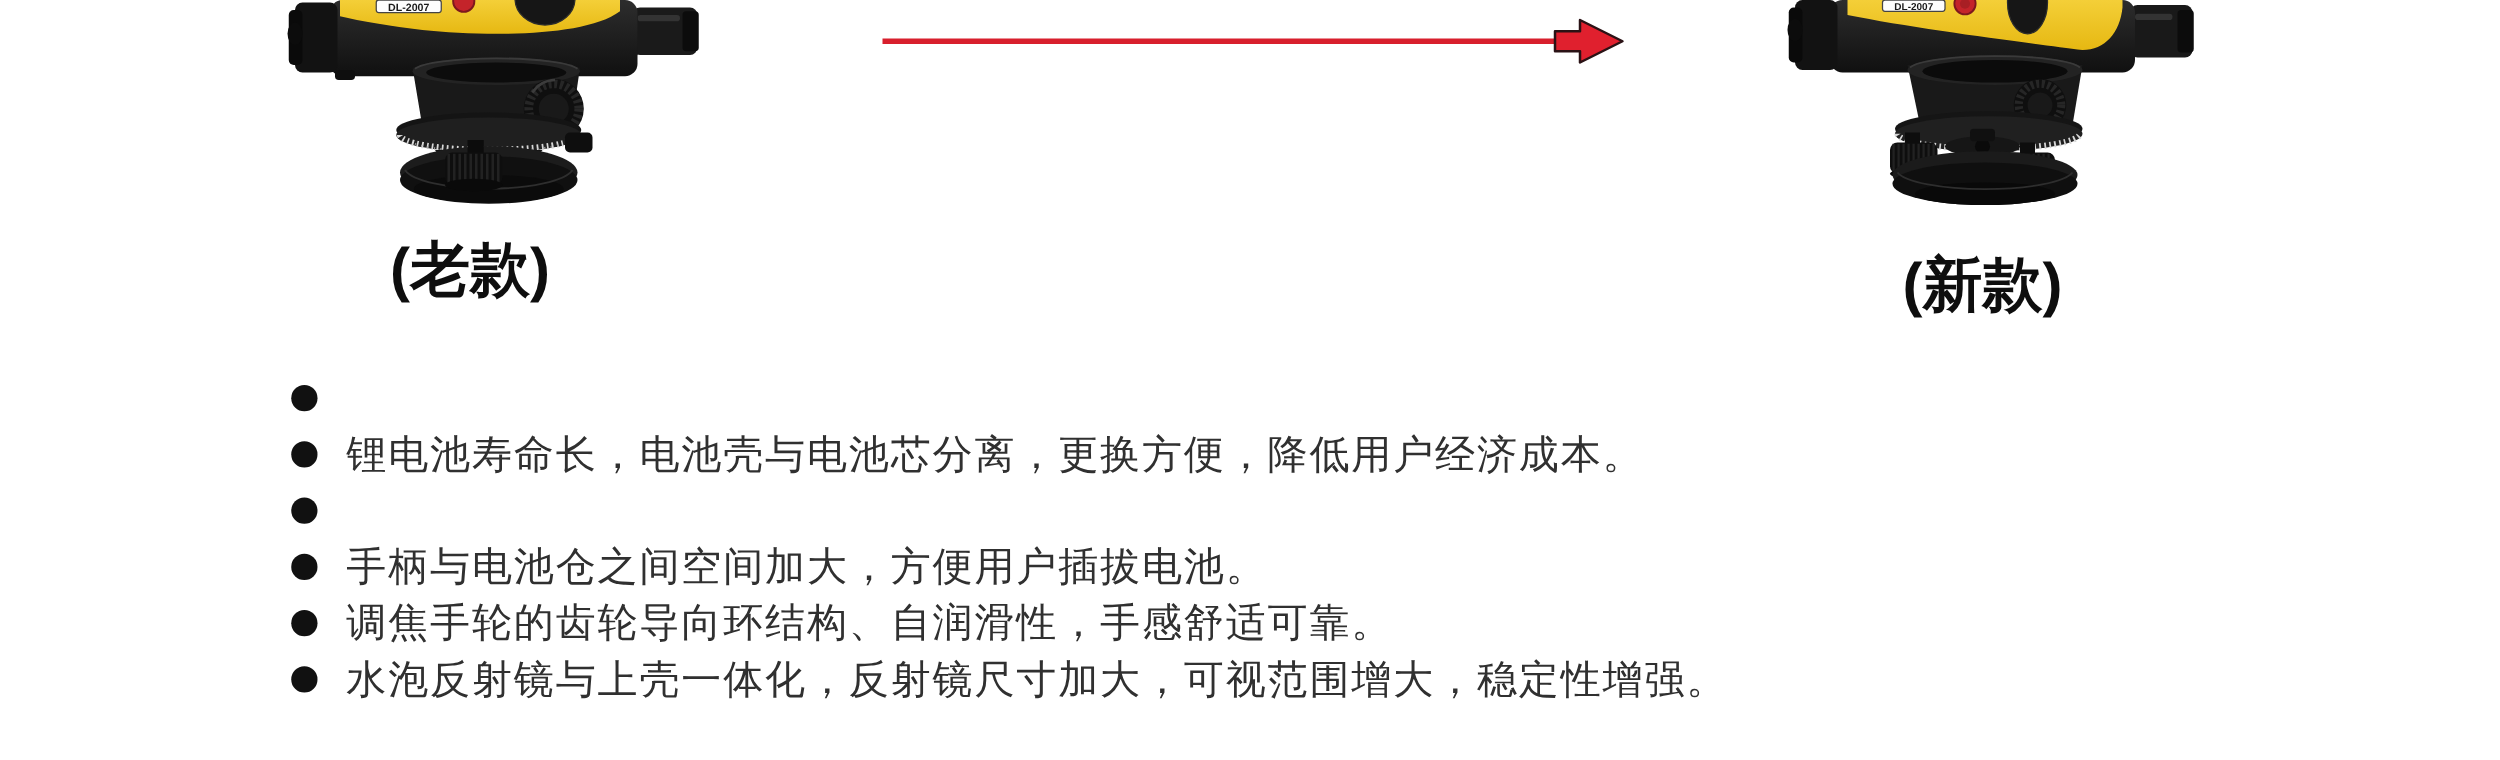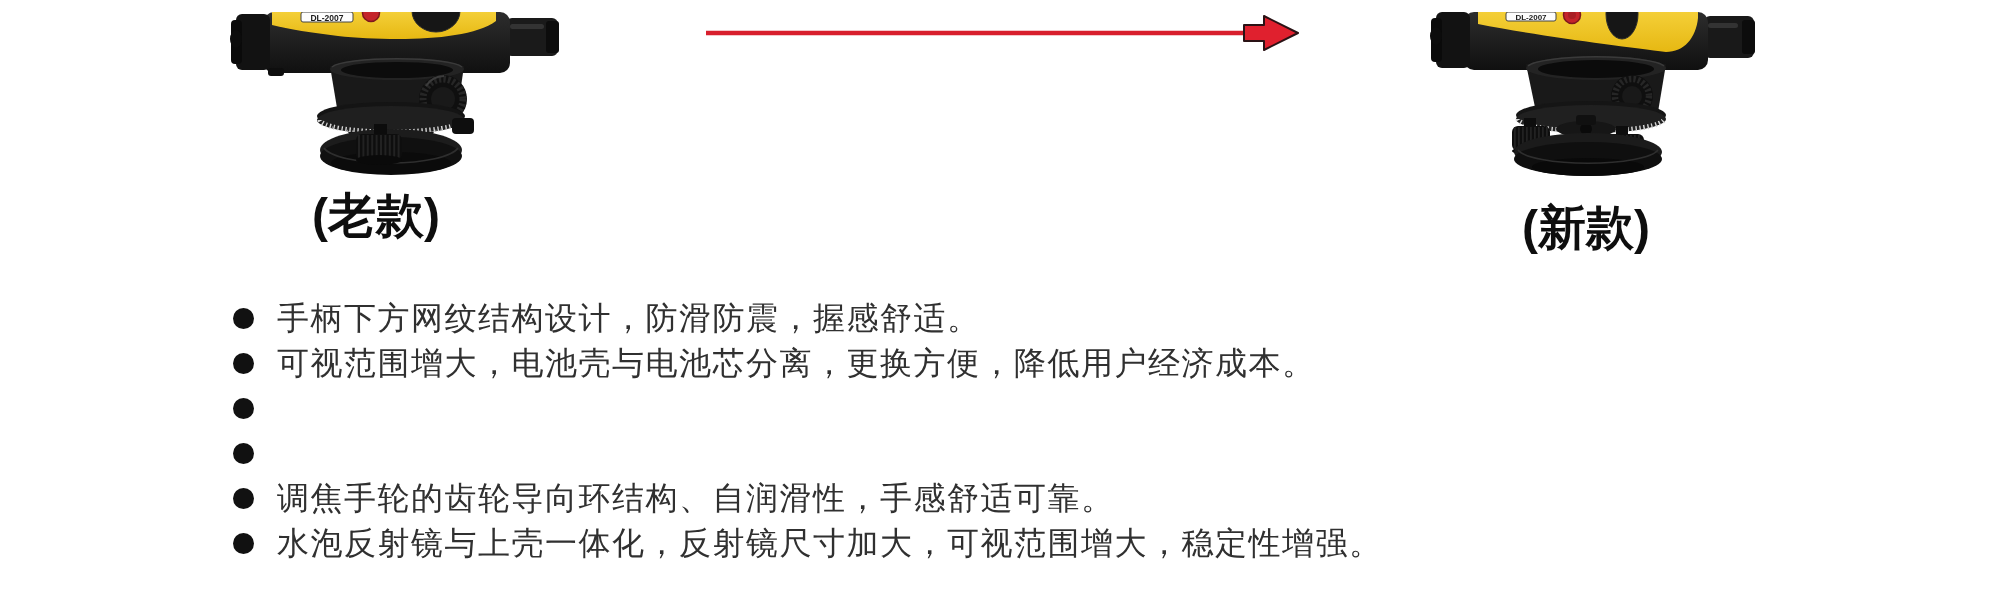--- a/index.html
+++ b/index.html
@@ -4,21 +4,21 @@
 <style>
   html,body{margin:0;padding:0;}
   body{
     width:2000px;height:608px;position:relative;overflow:hidden;
     background:#ffffff;
     font-family:"Liberation Sans", sans-serif;
   }
   .stage{position:absolute;inset:0;}
 
   
-  .instrument{position:absolute;top:12px;}
+  .instrument{position:absolute;top:0;}
   .instrument svg{display:block;}
   #old-instrument{left:228px;width:345px;height:170px;}
   #new-instrument{left:1428px;width:330px;height:170px;}
 
   
   .caption{
     position:absolute;text-align:center;
     font-size:48px;font-weight:800;color:#0e0e0e;
     letter-spacing:0px;white-space:nowrap;
   }
@@ -185,31 +185,31 @@
     <line x1="8" y1="21" x2="560" y2="21" stroke="#d81f2d" stroke-width="4.5"></line>
     <polygon points="546,13 566,13 566,4 600,21 566,38 566,29 546,29" fill="#e0202e" stroke="#2a1215" stroke-width="2" stroke-linejoin="round"></polygon>
   </svg>
 
   <div class="caption" id="new-caption">(新款)</div>
   <div class="caption" id="old-caption">(老款)</div>
 
   <ul class="features">
       <li>
         <span class="dot"></span>
-        <span>手柄下方网纹结构设计，防滑防震，握感舒适。</span>
-      </li>
-      <li>
-        <span class="dot"></span>
-        <span>可视范围增大，电池壳与电池芯分离，更换方便，降低用户经济成本。</span>
-      </li>
-      <li>
-        <span class="dot"></span>
-      </li>
-      <li>
-        <span class="dot"></span>
+      </li>
+      <li>
+        <span class="dot"></span>
+        <span>锂电池寿命长，电池壳与电池芯分离，更换方便，降低用户经济成本。</span>
+      </li>
+      <li>
+        <span class="dot"></span>
+      </li>
+      <li>
+        <span class="dot"></span>
+        <span>手柄与电池仓之间空间加大，方便用户插拔电池。</span>
       </li>
       <li>
         <span class="dot"></span>
         <span>调焦手轮的齿轮导向环结构、自润滑性，手感舒适可靠。</span>
       </li>
       <li>
         <span class="dot"></span>
         <span>水泡反射镜与上壳一体化，反射镜尺寸加大，可视范围增大，稳定性增强。</span>
       </li>
     </ul>

